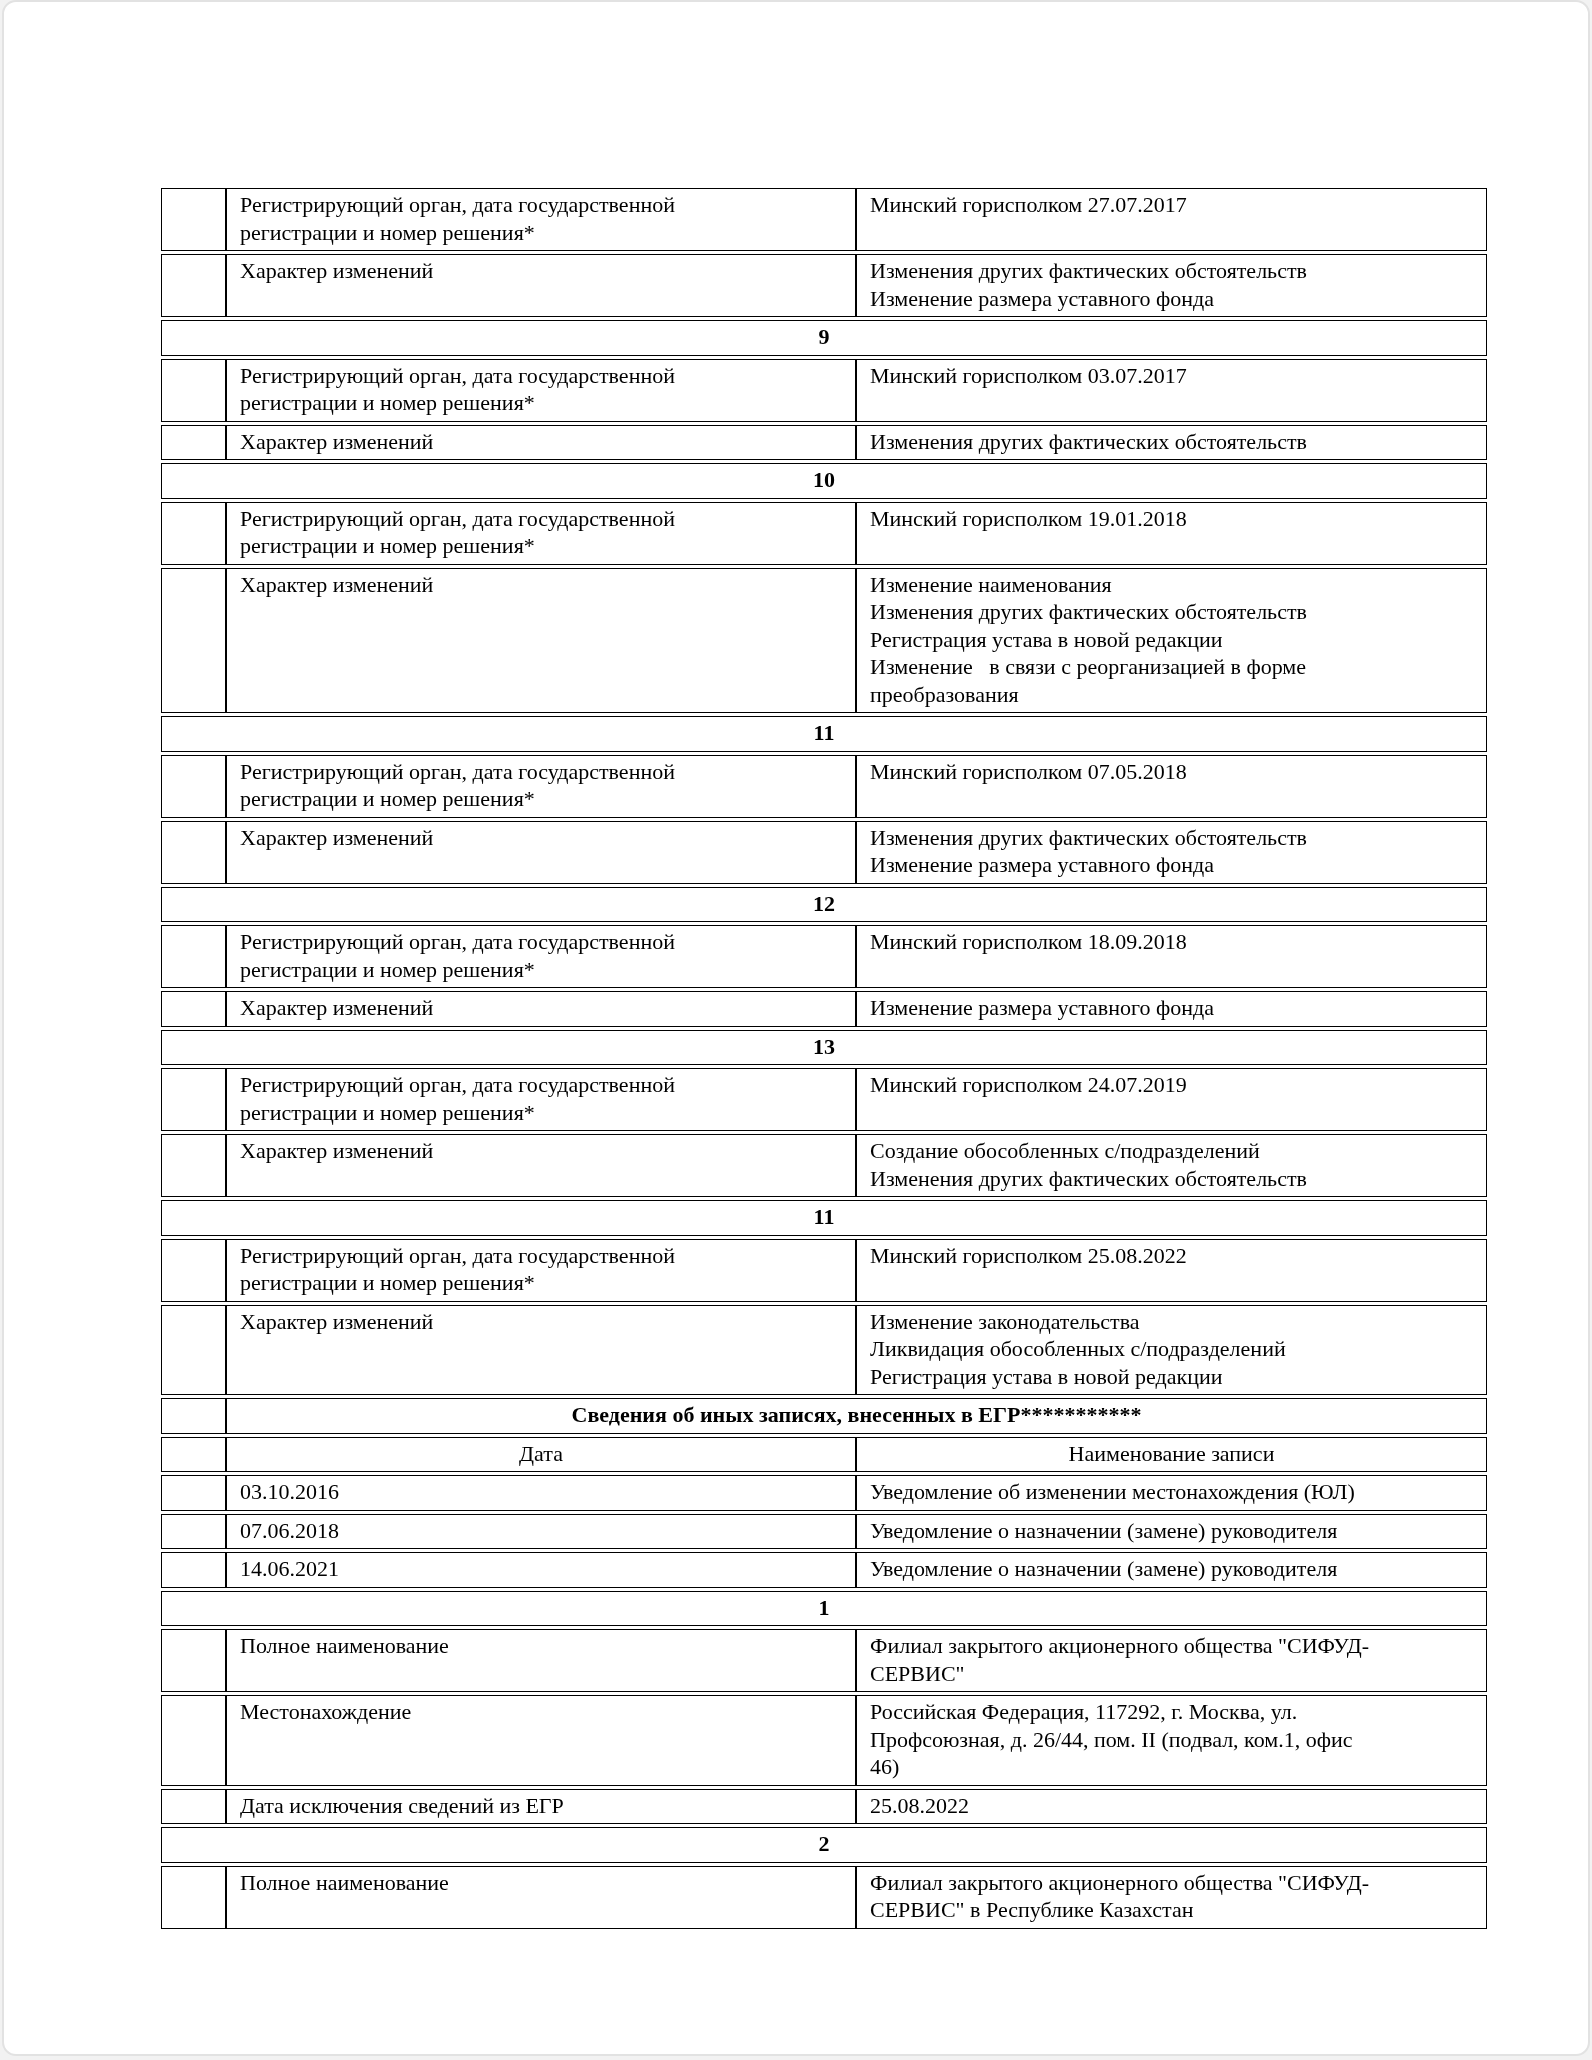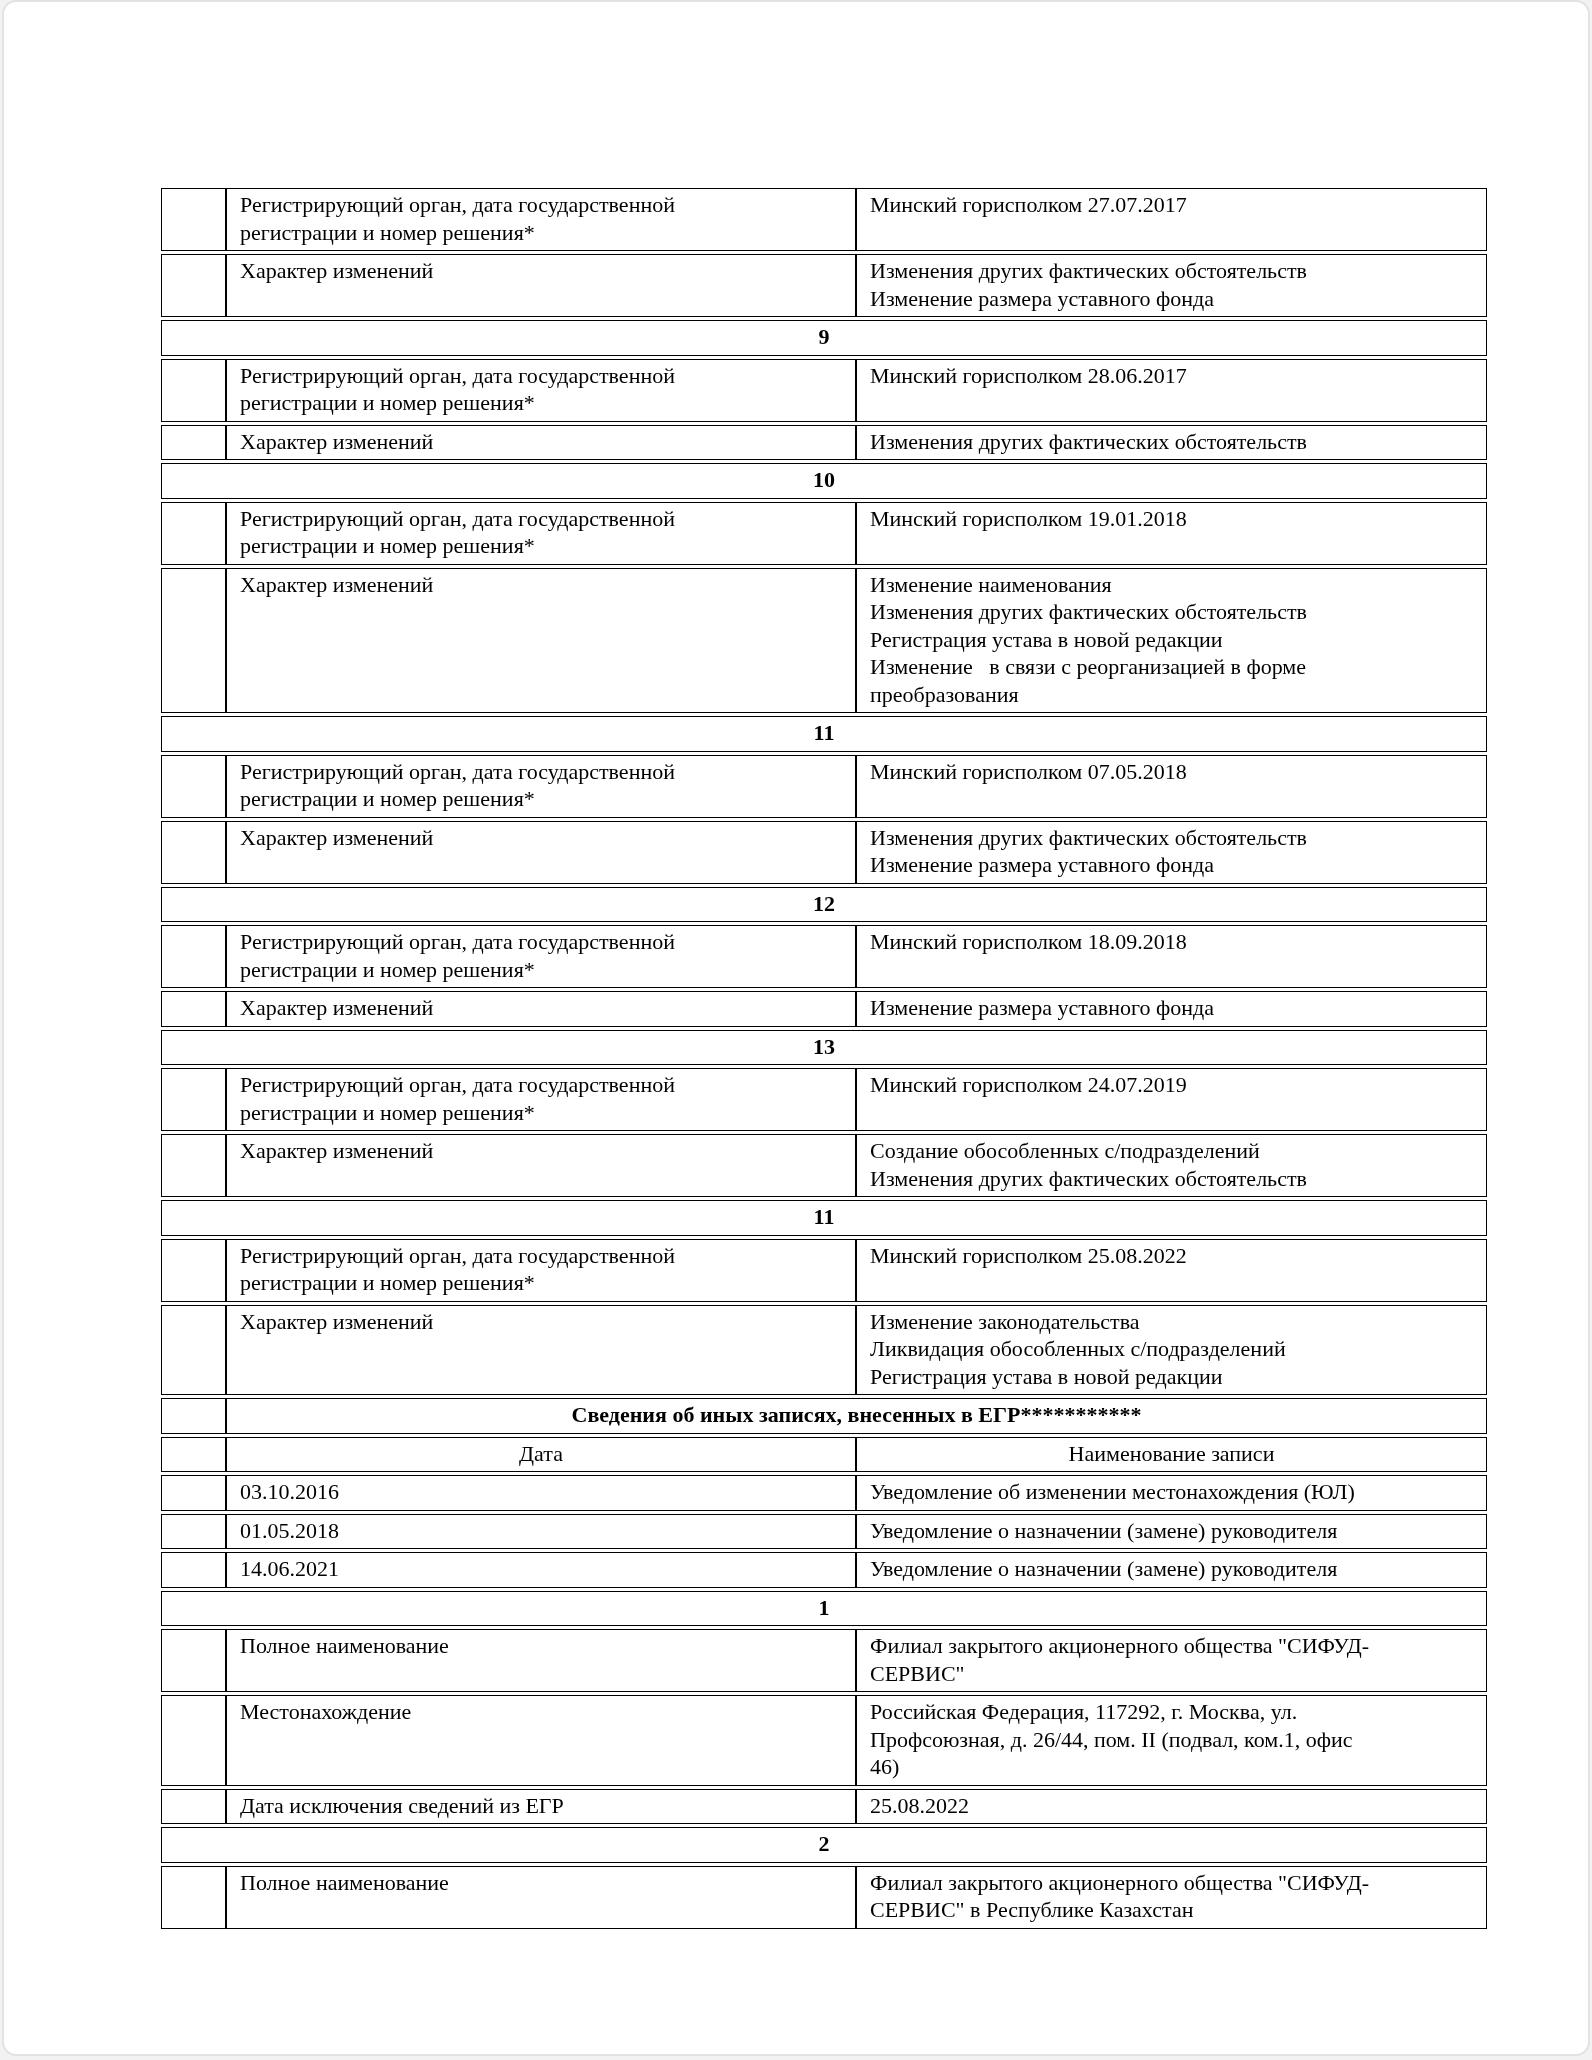--- a/index.html
+++ b/index.html
@@ -91,21 +91,21 @@
         </tr>
 
         <tr>
           <td class="num" colspan="3">9</td>
         </tr>
 
         <tr>
           <td class="c1"></td>
           <td class="c2">Регистрирующий орган, дата государственной
 регистрации и номер решения*</td>
-          <td class="c3">Минский горисполком 28.06.2017</td>
+          <td class="c3">Минский горисполком 03.07.2017</td>
         </tr>
 
         <tr>
           <td class="c1"></td>
           <td class="c2">Характер изменений</td>
           <td class="c3">Изменения других фактических обстоятельств</td>
         </tr>
 
         <tr>
           <td class="num" colspan="3">10</td>
@@ -212,21 +212,21 @@
         </tr>
 
         <tr>
           <td class="c1"></td>
           <td class="c2">03.10.2016</td>
           <td class="c3">Уведомление об изменении местонахождения (ЮЛ)</td>
         </tr>
 
         <tr>
           <td class="c1"></td>
-          <td class="c2">01.05.2018</td>
+          <td class="c2">07.06.2018</td>
           <td class="c3">Уведомление о назначении (замене) руководителя</td>
         </tr>
 
         <tr>
           <td class="c1"></td>
           <td class="c2">14.06.2021</td>
           <td class="c3">Уведомление о назначении (замене) руководителя</td>
         </tr>
 
 

